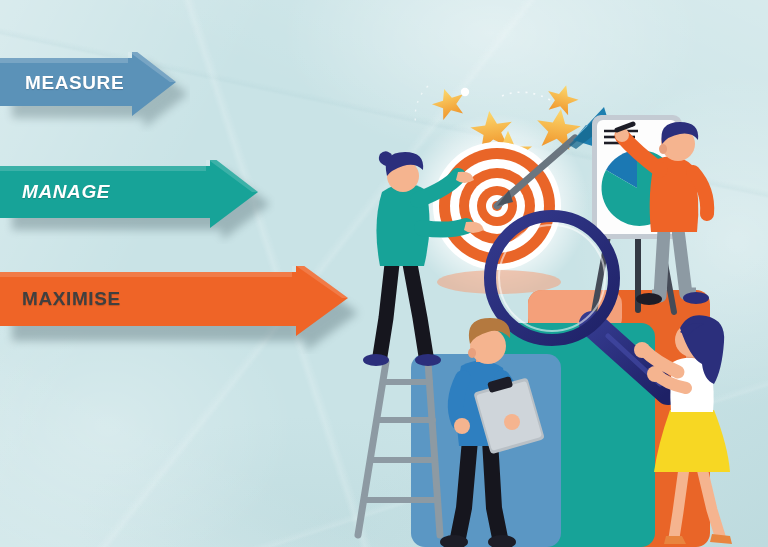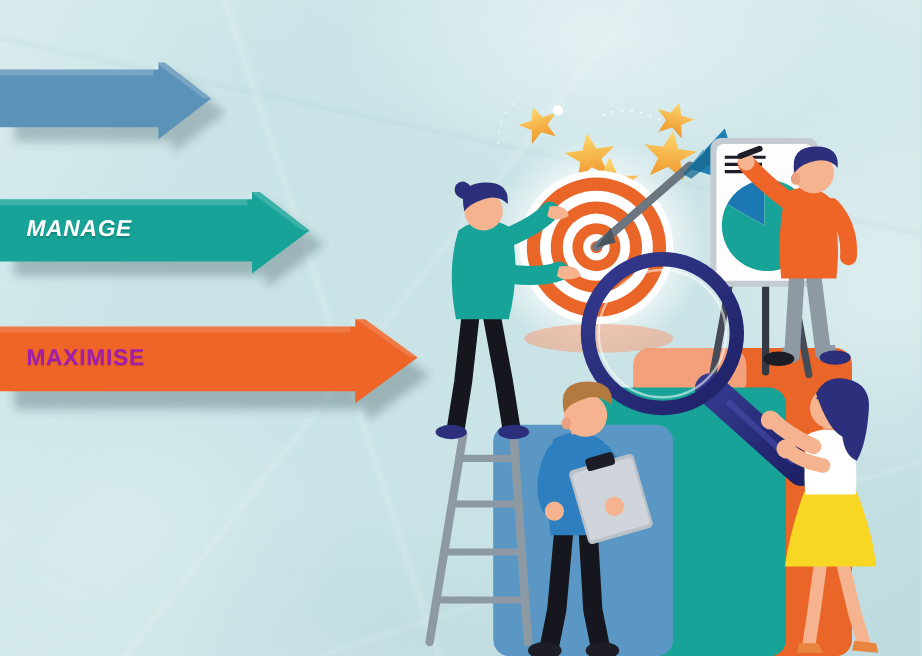--- a/index.html
+++ b/index.html
@@ -210,33 +210,34 @@
       <path d="M350,272 q10,-12 24,-8 q-10,4 -16,12 z" fill="#2b2f7c"></path>
     </g>
   </svg>
 
   <div class="abs" style="left:0px;top:52px;">
     <svg width="190" height="80" viewBox="0 0 190 80">
       <path d="M6,10 L138,10 L138,0 L182,34 L138,68 L138,58 L6,58 Z" fill="#3d555c" opacity=".30" transform="translate(6,8)" filter="blur(4px)"></path>
       <path d="M0,6 L132,6 L132,-4 L176,30 L132,64 L132,54 L0,54 Z" fill="#5b92b8"></path>
       <path d="M0,6 L132,6 L132,-4 L176,30 L170,30 L128,-1 L128,11 L0,11 Z" fill="#ffffff" opacity=".18"></path>
     </svg>
+    <div class="abs" style="left:25px;top:20px;color:#fff;font-weight:bold;font-size:19px;letter-spacing:.6px;text-shadow:0 1px 1px rgba(0,0,0,.18);">MEASURE</div>
   </div>
 
   <div class="abs" style="left:0px;top:160px;">
     <svg width="275" height="84" viewBox="0 0 275 84">
       <path d="M6,10 L216,10 L216,0 L264,36 L216,72 L216,62 L6,62 Z" fill="#3d555c" opacity=".32" transform="translate(6,8)" filter="blur(4px)"></path>
       <path d="M0,6 L210,6 L210,-5 L258,32 L210,68 L210,58 L0,58 Z" fill="#17a398"></path>
       <path d="M0,6 L210,6 L210,-5 L258,32 L252,32 L206,-2 L206,11 L0,11 Z" fill="#ffffff" opacity=".16"></path>
     </svg>
     <div class="abs" style="left:22px;top:21px;color:#fff;font-weight:bold;font-size:19px;letter-spacing:.6px;text-shadow:0 1px 1px rgba(0,0,0,.18);font-style:italic;">MANAGE</div>
   </div>
 
   <div class="abs" style="left:0px;top:266px;">
     <svg width="370" height="88" viewBox="0 0 370 88">
       <path d="M6,10 L300,10 L300,0 L352,38 L300,76 L300,66 L6,66 Z" fill="#3d555c" opacity=".33" transform="translate(6,9)" filter="blur(4px)"></path>
       <path d="M0,6 L296,6 L296,-6 L348,32 L296,70 L296,60 L0,60 Z" fill="#ef6427"></path>
       <path d="M0,6 L296,6 L296,-6 L348,32 L342,32 L292,-3 L292,11 L0,11 Z" fill="#ffffff" opacity=".15"></path>
     </svg>
-    <div class="abs" style="left:22px;top:22px;color:#a21caf;font-weight:bold;font-size:19px;letter-spacing:.6px;text-shadow:0 1px 1px rgba(0,0,0,.18);">MAXIMISE</div>
+    <div class="abs" style="left:22px;top:22px;color:#404040;font-weight:bold;font-size:19px;letter-spacing:.6px;text-shadow:0 1px 1px rgba(0,0,0,.18);">MAXIMISE</div>
   </div>
 
 </div>
 
 </body></html>

